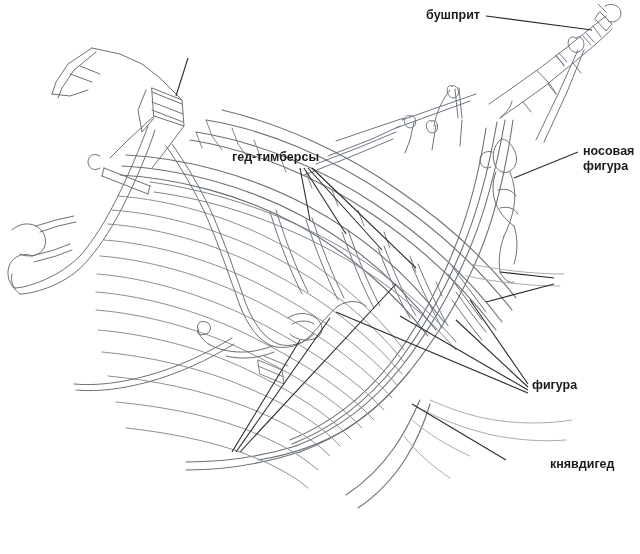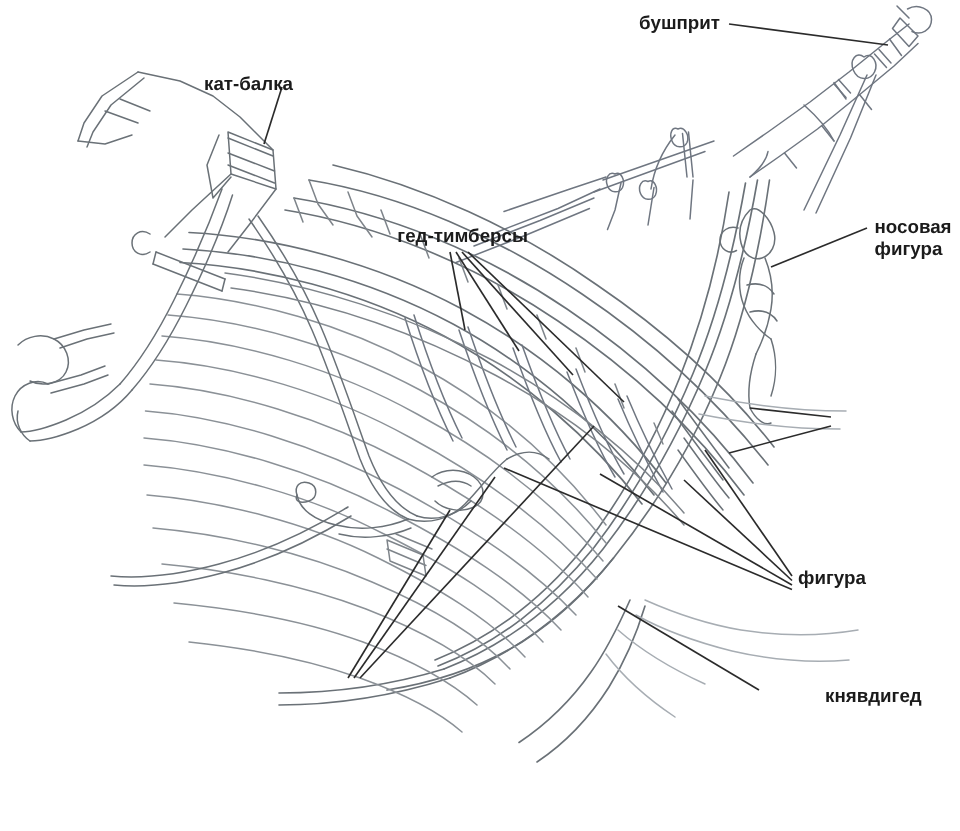--- a/index.html
+++ b/index.html
@@ -282,21 +282,20 @@
       <path d="M506 460 L412 404"></path>
 
       <path d="M232 452 L300 340"></path>
       <path d="M236 452 L330 318"></path>
       <path d="M240 452 L396 284"></path>
     </g>
   </svg>
 
   <div id="labels">
     <div class="label right" style="left:388px; top:8px;   width:92px;">бушприт</div>
-    <div class="label left" style="left:136px; top:49px;  width:110px;">кат-балка</div>
     <div class="label left" style="left:583px; top:144px; width:57px;">носовая
 фигура</div>
-    <div class="label left" style="left:232px; top:150px; width:120px;text-align:right;">гед-тимберсы</div>
+    <div class="label left" style="left:232px; top:150px; width:120px;">гед-тимберсы</div>
     <div class="label left" style="left:532px; top:378px; width:70px;">фигура</div>
     <div class="label left" style="left:508px; top:457px; width:100px;margin-left:42px;">княвдигед</div>
   </div>
 
 </div>
 
 </body></html>

